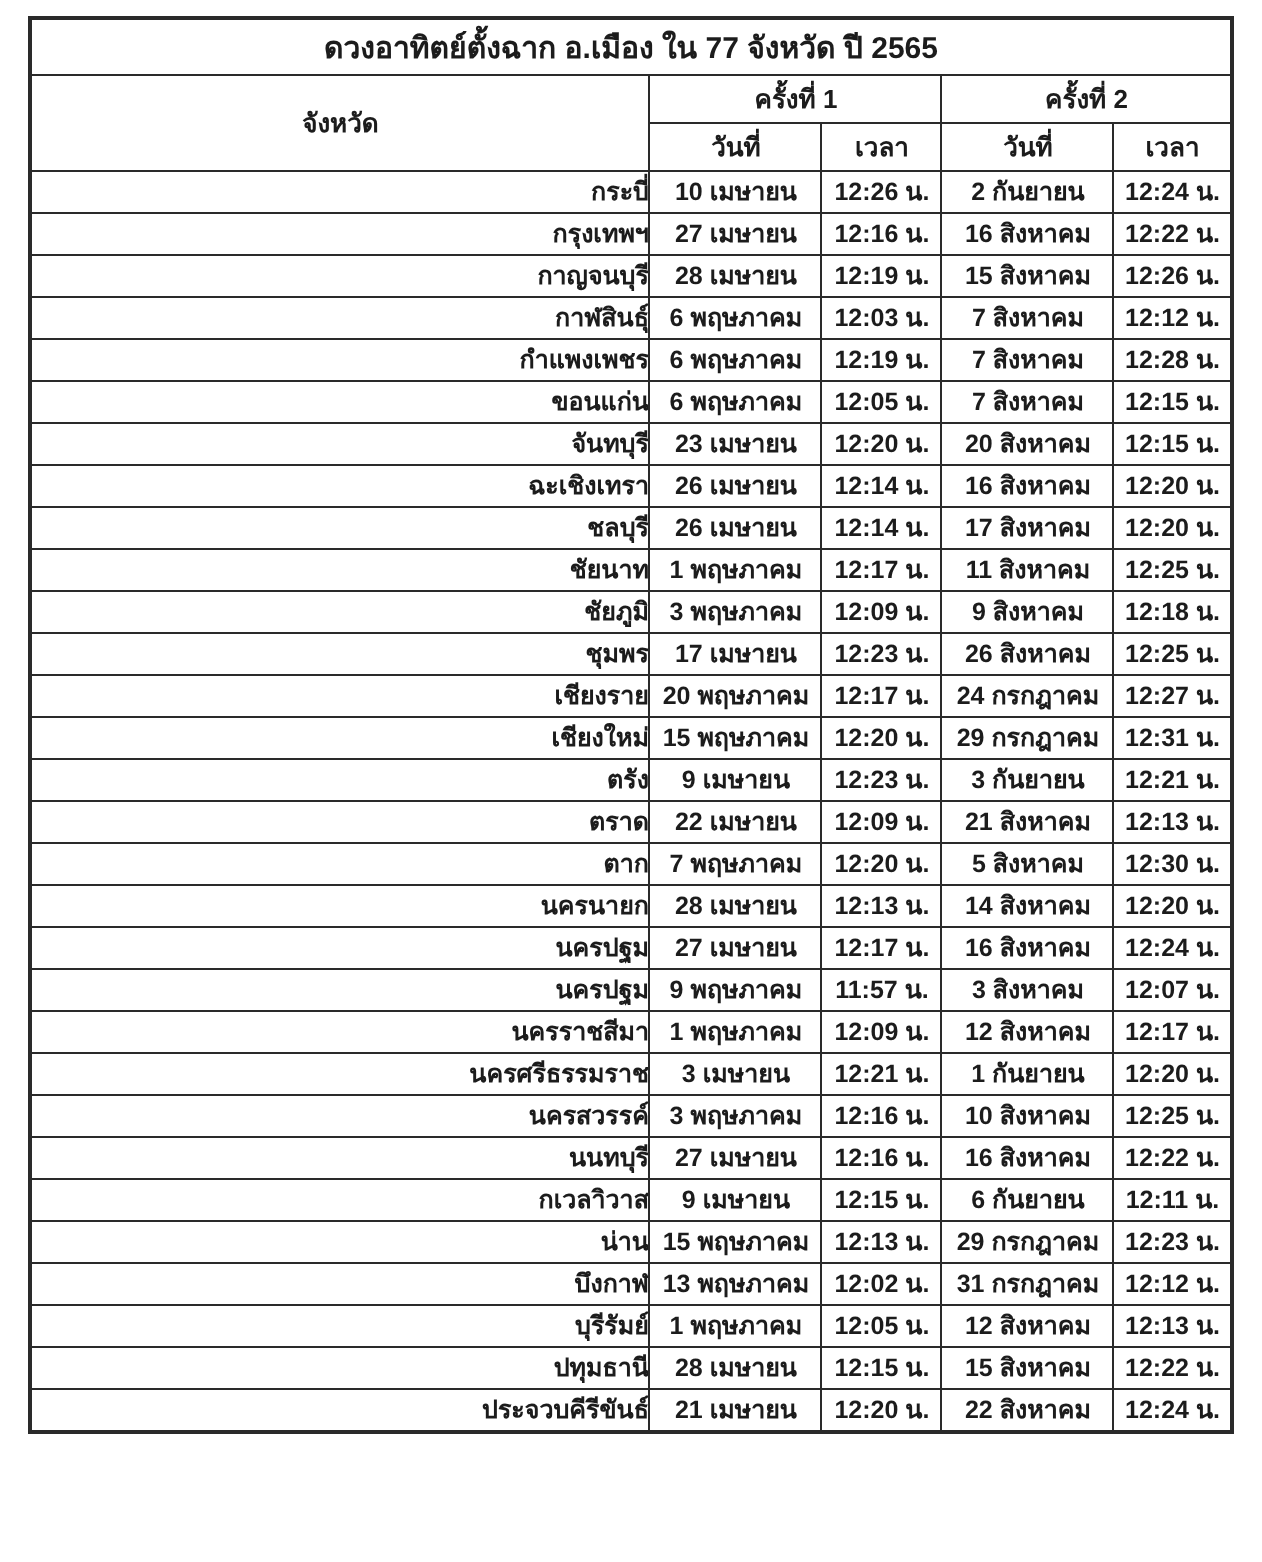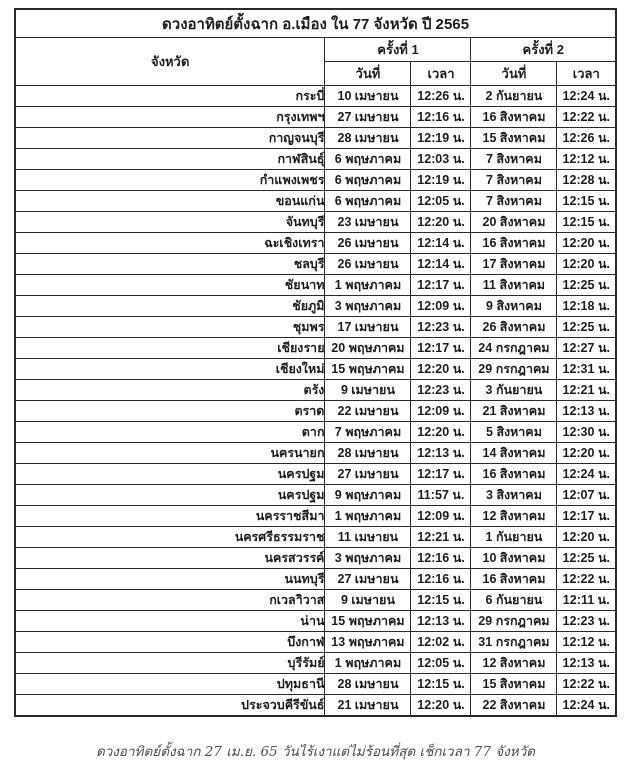--- a/index.html
+++ b/index.html
@@ -240,21 +240,21 @@
         </tr>
         <tr>
           <td class="province">นครราชสีมา</td>
           <td class="val">1 พฤษภาคม</td>
           <td class="val">12:09 น.</td>
           <td class="val">12 สิงหาคม</td>
           <td class="val">12:17 น.</td>
         </tr>
         <tr>
           <td class="province">นครศรีธรรมราช</td>
-          <td class="val">11 เมษายน</td>
+          <td class="val">3 เมษายน</td>
           <td class="val">12:21 น.</td>
           <td class="val">1 กันยายน</td>
           <td class="val">12:20 น.</td>
         </tr>
         <tr>
           <td class="province">นครสวรรค์</td>
           <td class="val">3 พฤษภาคม</td>
           <td class="val">12:16 น.</td>
           <td class="val">10 สิงหาคม</td>
           <td class="val">12:25 น.</td>
@@ -304,14 +304,13 @@
         <tr>
           <td class="province">ประจวบคีรีขันธ์</td>
           <td class="val">21 เมษายน</td>
           <td class="val">12:20 น.</td>
           <td class="val">22 สิงหาคม</td>
           <td class="val">12:24 น.</td>
         </tr>
       </tbody>
   </table>
 
-  <div class="caption">ดวงอาทิตย์ตั้งฉาก 27 เม.ย. 65 วันไร้เงาแต่ไม่ร้อนที่สุด เช็กเวลา 77 จังหวัด</div>
 </div>
 
 </body></html>

